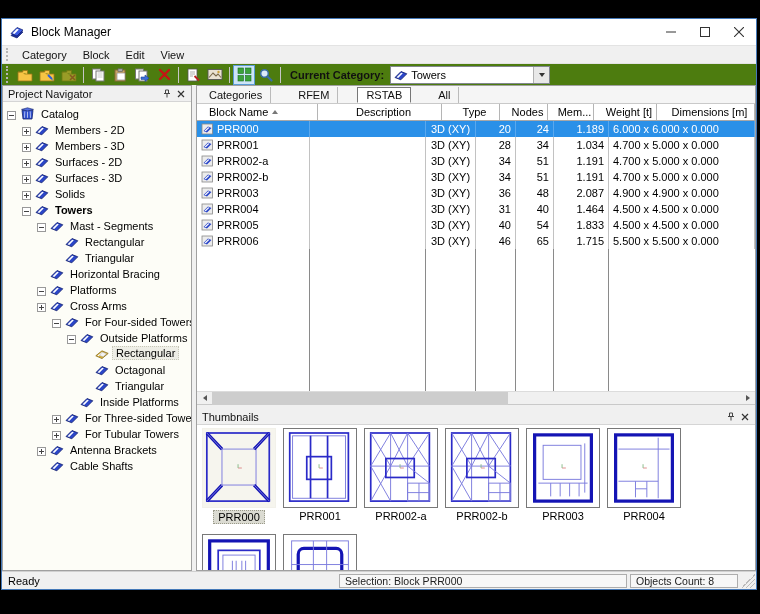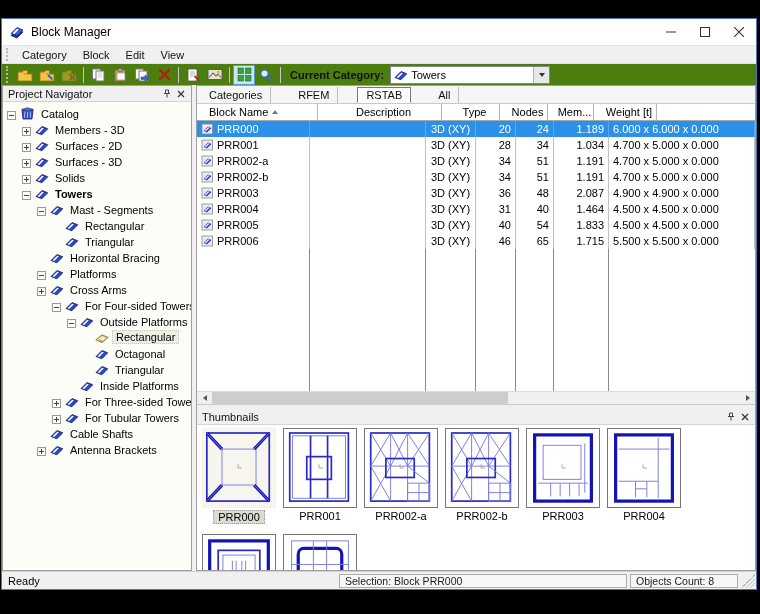--- a/index.html
+++ b/index.html
@@ -273,20 +273,31 @@
             </div>
             <div class="trow">
               <span style="width: 19px; flex: 0 0 auto;"></span>
               <span class="expander plus"></span>
               <span class="ticon">
                 <svg width="14" height="12" viewBox="0 0 14 12">
                   <path d="M1 8.5 L7 2.5 L12.8 4.8 L6.8 10.8 Z" fill="#2b46c8" stroke="#101d6b" stroke-width=".8"></path>
                   <path d="M2.6 8.3 L7.2 3.7 L8.8 4.3 L4.2 8.9 Z" fill="#fff"></path>
                 </svg>
               </span>
+              <span class="lbl">Members - 2D</span>
+            </div>
+            <div class="trow">
+              <span style="width: 19px; flex: 0 0 auto;"></span>
+              <span class="expander plus"></span>
+              <span class="ticon">
+                <svg width="14" height="12" viewBox="0 0 14 12">
+                  <path d="M1 8.5 L7 2.5 L12.8 4.8 L6.8 10.8 Z" fill="#2b46c8" stroke="#101d6b" stroke-width=".8"></path>
+                  <path d="M2.6 8.3 L7.2 3.7 L8.8 4.3 L4.2 8.9 Z" fill="#fff"></path>
+                </svg>
+              </span>
               <span class="lbl">Members - 3D</span>
             </div>
             <div class="trow">
               <span style="width: 19px; flex: 0 0 auto;"></span>
               <span class="expander plus"></span>
               <span class="ticon">
                 <svg width="14" height="12" viewBox="0 0 14 12">
                   <path d="M1 8.5 L7 2.5 L12.8 4.8 L6.8 10.8 Z" fill="#2b46c8" stroke="#101d6b" stroke-width=".8"></path>
                   <path d="M2.6 8.3 L7.2 3.7 L8.8 4.3 L4.2 8.9 Z" fill="#fff"></path>
                 </svg>
@@ -476,59 +487,60 @@
               <span class="ticon">
                 <svg width="14" height="12" viewBox="0 0 14 12">
                   <path d="M1 8.5 L7 2.5 L12.8 4.8 L6.8 10.8 Z" fill="#2b46c8" stroke="#101d6b" stroke-width=".8"></path>
                   <path d="M2.6 8.3 L7.2 3.7 L8.8 4.3 L4.2 8.9 Z" fill="#fff"></path>
                 </svg>
               </span>
               <span class="lbl">For Tubular Towers</span>
             </div>
             <div class="trow">
               <span style="width: 34px; flex: 0 0 auto;"></span>
+              <span class="expander plus"></span>
+              <span class="ticon">
+                <svg width="14" height="12" viewBox="0 0 14 12">
+                  <path d="M1 8.5 L7 2.5 L12.8 4.8 L6.8 10.8 Z" fill="#2b46c8" stroke="#101d6b" stroke-width=".8"></path>
+                  <path d="M2.6 8.3 L7.2 3.7 L8.8 4.3 L4.2 8.9 Z" fill="#fff"></path>
+                </svg>
+              </span>
+              <span class="lbl">Antenna Brackets</span>
+            </div>
+            <div class="trow">
+              <span style="width: 34px; flex: 0 0 auto;"></span>
               <span style="width: 13px; flex: 0 0 auto;"></span>
               <span class="ticon">
                 <svg width="14" height="12" viewBox="0 0 14 12">
                   <path d="M1 8.5 L7 2.5 L12.8 4.8 L6.8 10.8 Z" fill="#2b46c8" stroke="#101d6b" stroke-width=".8"></path>
                   <path d="M2.6 8.3 L7.2 3.7 L8.8 4.3 L4.2 8.9 Z" fill="#fff"></path>
                 </svg>
               </span>
               <span class="lbl">Cable Shafts</span>
-            </div>
-            <div class="trow">
-              <span style="width: 34px; flex: 0 0 auto;"></span>
-              <span class="expander plus"></span>
-              <span class="ticon">
-                <svg width="14" height="12" viewBox="0 0 14 12">
-                  <path d="M1 8.5 L7 2.5 L12.8 4.8 L6.8 10.8 Z" fill="#2b46c8" stroke="#101d6b" stroke-width=".8"></path>
-                  <path d="M2.6 8.3 L7.2 3.7 L8.8 4.3 L4.2 8.9 Z" fill="#fff"></path>
-                </svg>
-              </span>
-              <span class="lbl">Antenna Brackets</span>
             </div>
           </div>
       </div>
 
       <div class="splitter"></div>
 
       <div class="content">
         <div class="tabstrip" id="tabstrip">
             <span class="tab">Categories</span>
             <span class="tab">RFEM</span>
             <span class="tab active">RSTAB</span>
             <span class="tab">All</span>
           </div>
         <div class="thead" id="thead">
             <span class="th left" style="width: 113px; flex: 0 0 auto;">Block Name<span class="sortcaret"></span></span>
             <span class="th" style="width: 116px; flex: 0 0 auto;">Description</span>
             <span class="th" style="width: 50px; flex: 0 0 auto;">Type</span>
             <span class="th" style="width: 40px; flex: 0 0 auto;">Nodes</span>
             <span class="th" style="width: 38px; flex: 0 0 auto;">Mem...</span>
             <span class="th" style="width: 55px; flex: 0 0 auto;">Weight [t]</span>
+            <span class="th" style="flex: 1 1 0%;">Dimensions [m]</span>
           </div>
         <div class="tbody" id="tbody">
             <div class="tr selected">
               <span class="td left" style="width: 113px; flex: 0 0 auto;">
                 <span class="ricon">
                   <svg width="13" height="12" viewBox="0 0 13 12">
                     <rect x="1" y="1" width="10.5" height="10" fill="#ececec" stroke="#888" stroke-width=".8"></rect>
                     <path d="M2.5 8 L7 3.5 L10.5 5 L6 9.5 Z" fill="#2b46c8"></path>
                     <path d="M3.6 7.8 L7.2 4.2 L8.4 4.7 L4.8 8.3 Z" fill="#fff"></path>
                   </svg>

